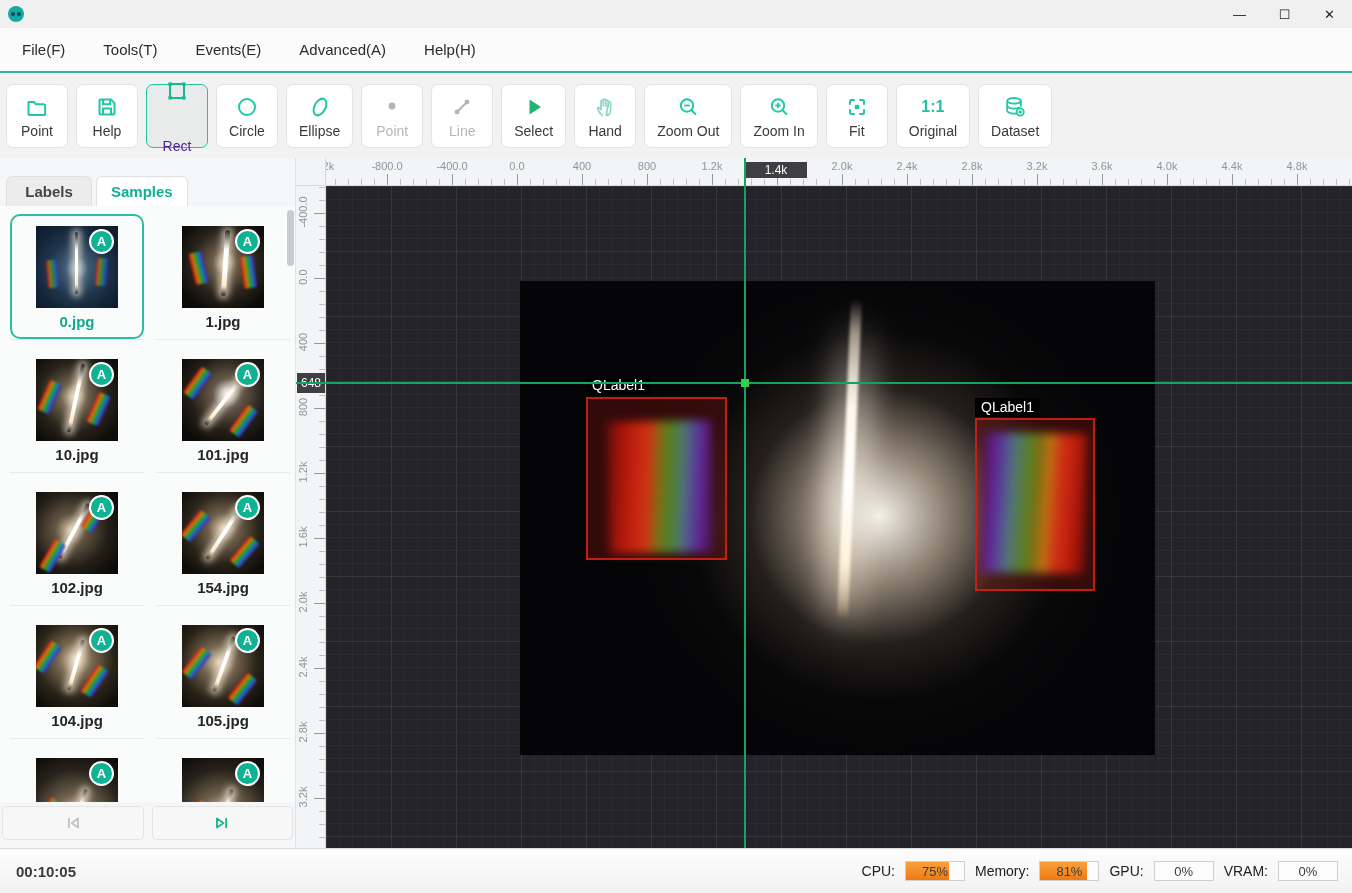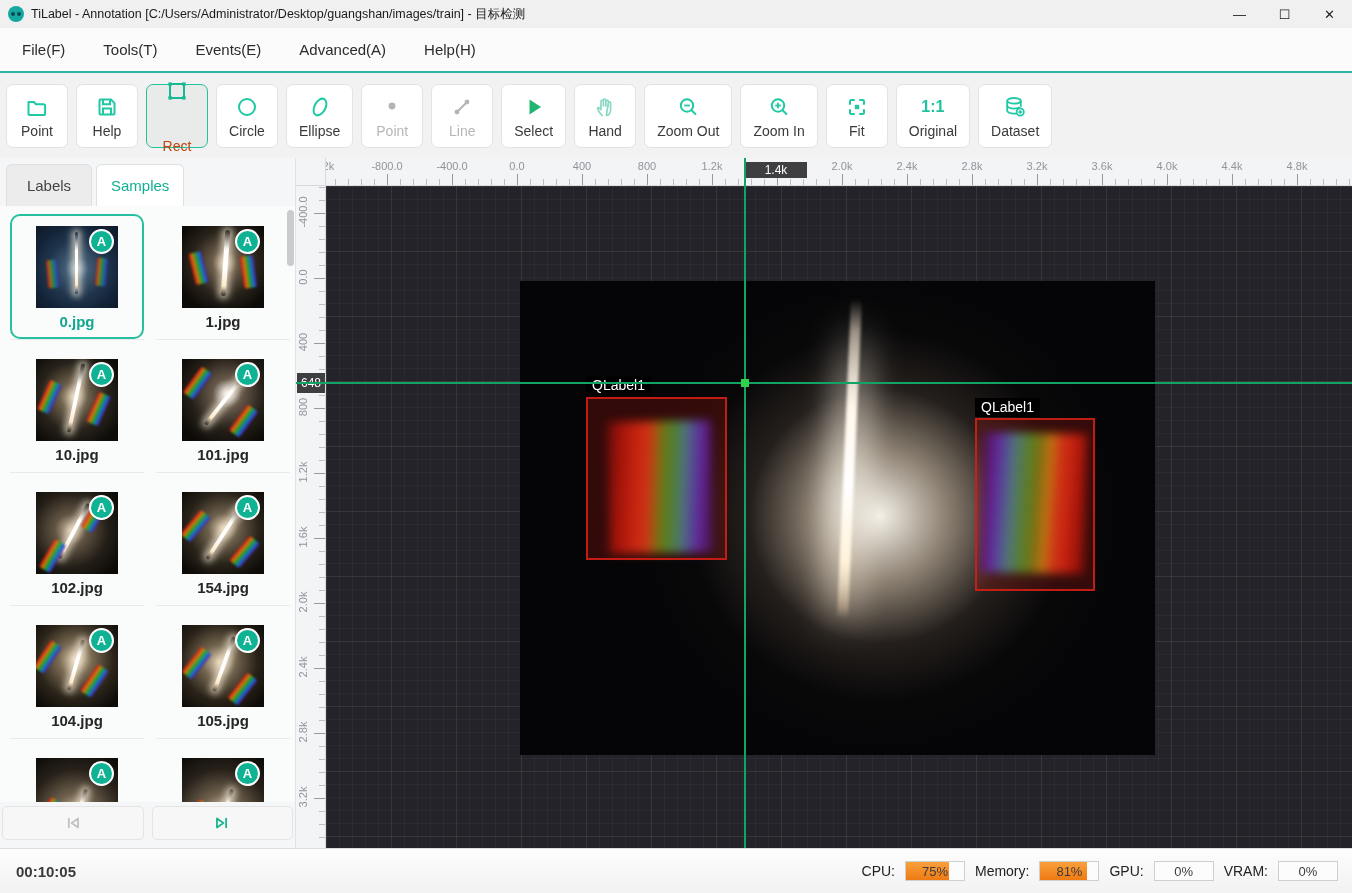--- a/index.html
+++ b/index.html
@@ -18,34 +18,34 @@
   
   .menubar { height:45px; background:#fbfbfb; display:flex; align-items:center; gap:38px; padding-left:22px; border-bottom:2px solid #2cb5a2; }
   .menu-item { font-size:15px; color:#2b2b2b; cursor:default; }
 
   
   .toolbar { height:85px; background:#f2f2f2; display:flex; align-items:center; gap:8px; padding:0 6px; }
   .tool-btn { height:64px; min-width:62px; padding:6px 12px 4px; background:#fff; border:1px solid #e3e3e3; border-radius:7px;
               display:flex; flex-direction:column; align-items:center; justify-content:center; gap:3px; }
   .tool-btn .tlabel { font-size:14px; color:#3a3a3a; white-space:nowrap; }
   .tool-btn.active { background:#e9eaea; border-color:#1fc39c; }
-  .tool-btn.active .tlabel { color:#c2410c;margin-top:32px; }
+  .tool-btn.active .tlabel { color:#4c1d95;margin-top:32px; }
   .tool-btn.disabled .tlabel { color:#b6b6b6; }
   .ticon { width:26px; height:26px; display:flex; align-items:center; justify-content:center; }
   .ticon svg { width:24px; height:24px; }
   .one2one { font-size:16px; font-weight:700; color:#1ec29c; line-height:24px; }
 
   
   .main { display:flex; height:690px; }
 
   
   .sidebar { width:296px; background:#f5f6f7; display:flex; flex-direction:column; border-right:1px solid #e2e2e2; }
   .tabs { height:48px; display:flex; align-items:flex-end; padding-left:6px; gap:4px; }
-  .tab { height:42px; min-width:86px; padding:0 14px; display:flex; align-items:center; justify-content:center;
-         font-size:15px; font-weight:400; border:1px solid #e0e0e0; border-bottom:none; border-radius:6px 6px 0 0; }
+  .tab { height:30px; min-width:86px; padding:0 14px; display:flex; align-items:center; justify-content:center;
+         font-size:15px; font-weight:700; border:1px solid #e0e0e0; border-bottom:none; border-radius:6px 6px 0 0; }
   .tab.inactive { background:#ececec; color:#444; }
   .tab.active { background:#ffffff; color:#12b093; }
   .samples-scroll { height:596px; overflow:hidden; position:relative; padding:8px 10px 0 10px;
                     display:grid; grid-template-columns:134px 134px; column-gap:12px; align-content:start; background:#fafbfb; }
   .cell { width:134px; border-bottom:1px solid #eaeaea; margin-bottom:7px; }
   .card { border:2px solid transparent; border-radius:10px; }
   .card.selected { border-color:#26c0a0; }
   .thumb { position:relative; width:82px; height:82px; margin:10px auto 2px; overflow:hidden; background:#111; }
   .streak { position:absolute; width:4px; border-radius:3px;
             background:linear-gradient(rgba(255,255,255,0), #fffdf8 30%, #ffffff 60%, #ffe9c9 85%, rgba(255,255,255,0));
@@ -167,21 +167,20 @@
   .metric-label { font-size:14px; color:#222; }
   .pbar { position:relative; width:60px; height:20px; border:1px solid #cfcfcf; background:#fcfcfc; overflow:hidden; }
   .pfill { position:absolute; left:0; top:0; bottom:0; background:linear-gradient(#f9a13c,#ef7a12); }
   .pval { position:absolute; inset:0; display:flex; align-items:center; justify-content:center; font-size:13px; color:#3c3c3c; }
 </style>
 </head>
 <body>
 
 <div class="titlebar">
   <div class="appicon"></div>
-  <div class="title-text">TiLabel - Annotation [C:/Users/Administrator/Desktop/guangshan/images/train] - 目标检测</div>
   <div class="win-controls">
     <div class="win-btn">—</div>
     <div class="win-btn">☐</div>
     <div class="win-btn">✕</div>
   </div>
 </div>
 
 <div class="menubar">
   <div class="menu-item">File(F)</div>
   <div class="menu-item">Tools(T)</div>

